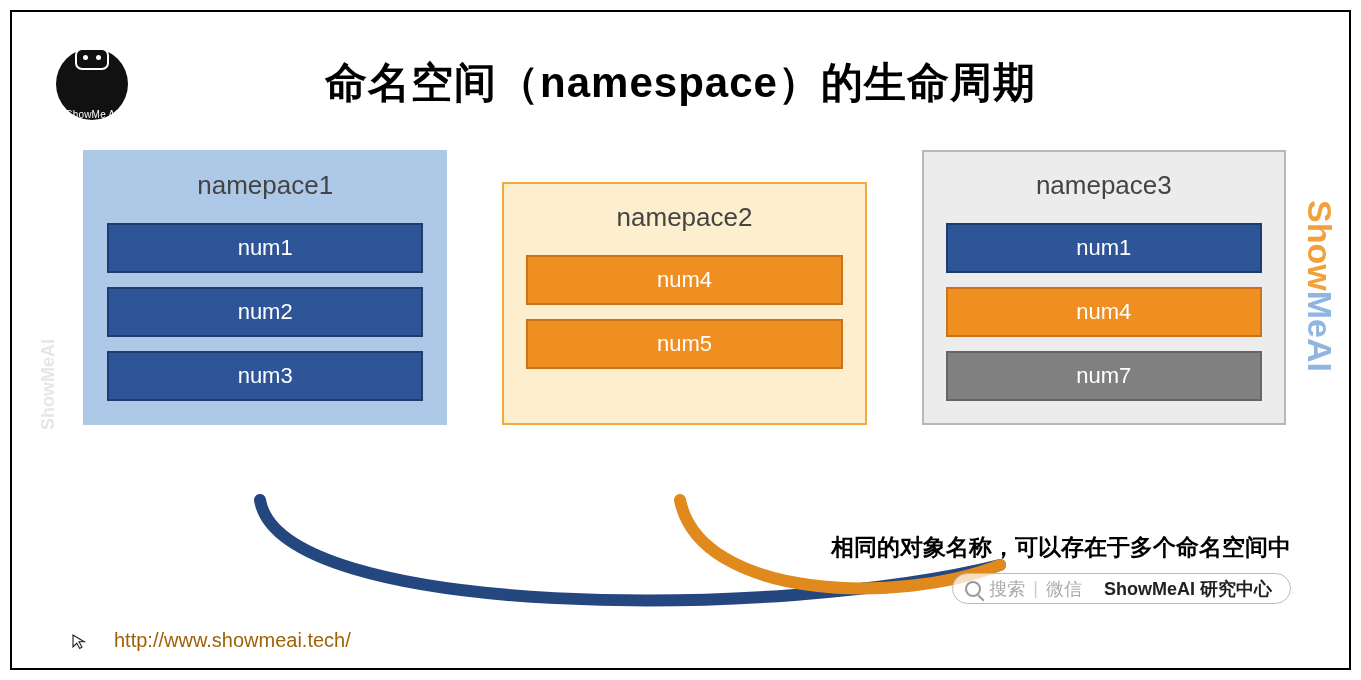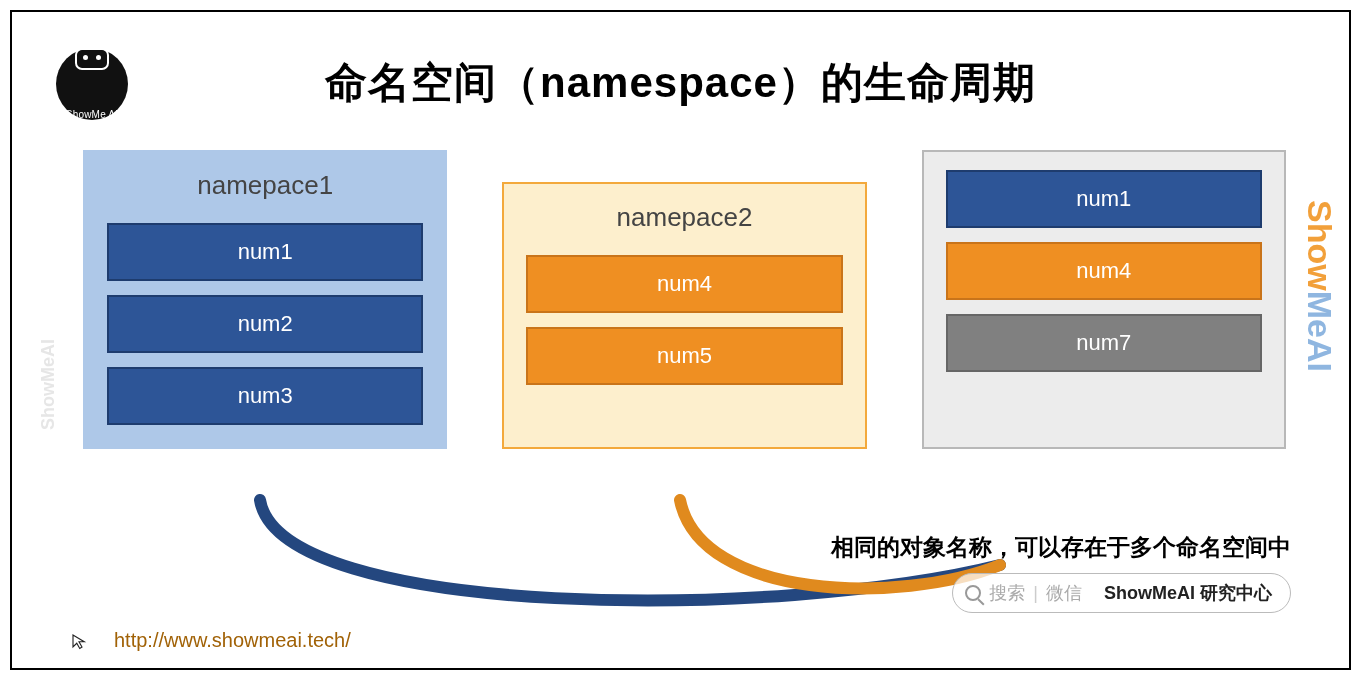--- a/index.html
+++ b/index.html
@@ -84,21 +84,21 @@
   .ns-box.blue   { background: #aec8e8; border-color: #aec8e8; margin-left: 8px; }
   .ns-box.yellow { background: #fdefcd; border-color: #f3a93c; margin-top: 32px; }
   .ns-box.gray   { background: #ececec; border-color: #b8b8b8; }
   .ns-title {
     text-align: center;
     font-size: 26px;
     color: #444;
     margin-bottom: 22px;
   }
   .row {
-    height: 58px;
+    height: 50px;
     margin-bottom: 14px;
     display: flex;
     align-items: center;
     justify-content: center;
     color: #fff;
     font-size: 22px;
     border: 2px solid;
   }
   .row:last-child { margin-bottom: 0; }
   .row.blue   { background: #2d5597; border-color: #1e3c6e; }
@@ -128,21 +128,21 @@
     top: 532px;
     right: 70px;
     font-size: 23px;
     font-weight: 700;
     color: #000;
   }
   .search-pill {
     position: absolute;
     top: 573px;
     right: 70px;
-    height: 40px;
+    height: 31px;
     border: 1.5px solid #bbb;
     border-radius: 20px;
     display: flex;
     align-items: center;
     padding: 0 18px 0 12px;
     gap: 8px;
     background: rgba(255,255,255,0.72);
     font-size: 18px;
   }
   .search-pill .mag {
@@ -210,20 +210,21 @@
     <div class="ns-title">namepace2</div>
     <div class="row orange">
         <span>num4</span>
       </div>
     <div class="row orange">
         <span>num5</span>
       </div>
   </div>
 
   <div class="ns-box gray">
+    <div class="ns-title">namepace3</div>
     <div class="row blue">
         <span>num1</span>
       </div>
     <div class="row orange">
         <span>num4</span>
       </div>
     <div class="row gray">
         <span>num7</span>
       </div>
   </div>

